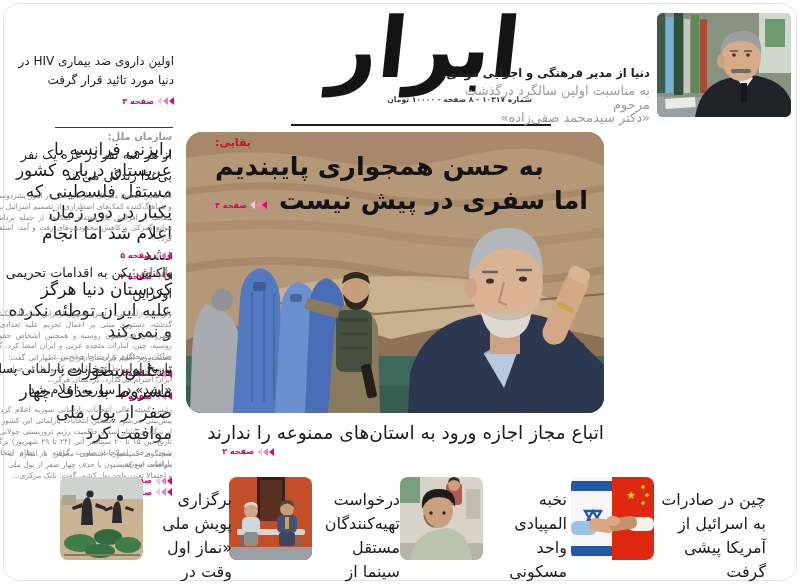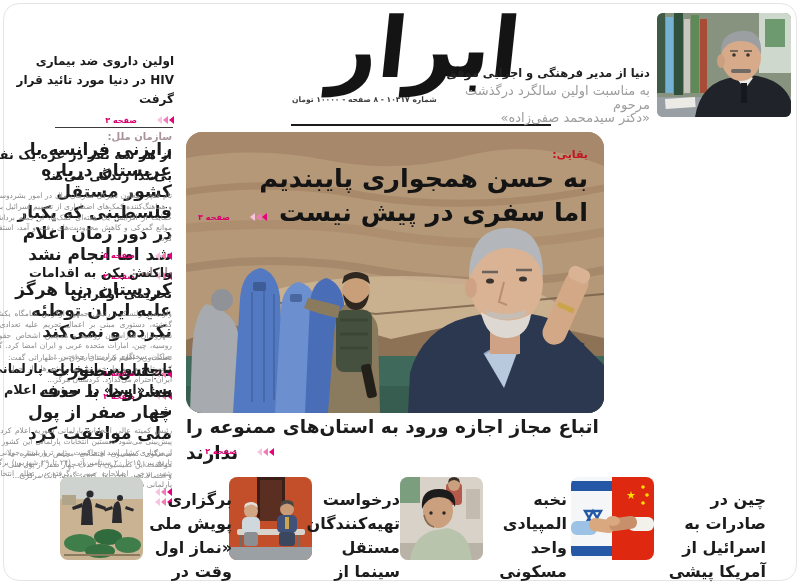--- a/index.html
+++ b/index.html
@@ -1,54 +1,54 @@
 <!DOCTYPE html>
 <html lang="fa" dir="rtl" style="--accent: #e6007e;"><head>
 <meta charset="utf-8">
 <style>
   *{box-sizing:border-box;margin:0;padding:0}
   html,body{width:800px;height:584px}
   body{font-family:"DejaVu Sans",sans-serif;background:#fff;position:relative;direction:rtl;overflow:hidden}
   .abs{position:absolute}
   .page-frame{position:absolute;inset:3px;border:1px solid #e4e4e4;border-radius:16px;pointer-events:none}
-  .hl{font-weight:bold;color:#1c1c1c;text-align:right}
+  .hl{font-weight:normal;color:#1c1c1c;text-align:right}
   .kicker{font-weight:bold;color:#a89399;font-size:10px;text-align:right}
   .btxt{color:#8b8b8b;font-size:7.5px;line-height:10.8px;text-align:justify;text-align-last:right}
-  .marker{display:inline-flex;align-items:center;gap:20px;margin-top:5px}
+  .marker{display:inline-flex;align-items:center;gap:3px;margin-top:5px}
   .marker .lbl{color:#d8006f;font-size:8px;font-weight:bold;white-space:nowrap}
   .chevs{display:inline-flex;gap:1px}
   .chevs i{display:block;width:0;height:0;border-top:4px solid transparent;border-bottom:4px solid transparent;border-right:5.5px solid #e6007e}
   .chevs i:nth-child(2){border-right-color:#f07ab5}
   .chevs i:nth-child(3){border-right-color:#f8c3de}
   
   .logo{left:300px;top:2px;width:250px;height:92px;font-size:84px;font-weight:bold;color:#141414;
         display:flex;align-items:center;justify-content:center;transform:skewX(-6deg);line-height:1}
-  .mast-lines{left:292px;top:93px;width:240px;font-size:7.6px;color:#3c3c3c;line-height:13px;text-align:left;font-weight:bold}
+  .mast-lines{left:292px;top:93px;width:240px;font-size:7.6px;color:#3c3c3c;line-height:13px;text-align:right;font-weight:bold}
   .mast-rule{left:291px;top:124px;width:260px;height:2px;background:#1b1b1b}
   .hiv{left:12px;top:52px;width:162px}
   .hiv .hl{font-size:12px;line-height:19px}
   .hiv-rule{left:55px;top:127px;width:118px;height:1px;background:#3a3a3a}
   
   .mem-photo{left:657px;top:13px;width:134px;height:104px;border-radius:6px;overflow:hidden}
   .mem-text{left:448px;top:66px;width:202px;text-align:right}
   .mem-title{font-size:11.5px;font-weight:bold;color:#222;white-space:nowrap}
   .mem-sub{font-size:13px;color:#9d9d9d;line-height:13.5px;margin-top:4px}
   
   .art{position:absolute;width:163px;right:628px}
   .lc{left:11px;width:164px}
   .lc .hl{font-size:17px;line-height:21px}
   .rc{left:608px;width:183px}
   .rc .hl{font-size:12.8px;line-height:21px}
   
   .feature{left:186px;top:132px;width:418px;height:281px;border-radius:16px;overflow:hidden}
-  .feat-head{position:absolute;top:16px;right:16px;text-align:right;z-index:3}
+  .feat-head{position:absolute;top:4px;right:16px;text-align:left;z-index:3}
   .feat-kicker{color:#c41422;font-size:11px;font-weight:bold}
   .feat-line{font-size:25.5px;font-weight:bold;color:#141414;line-height:34px}
   .strip{left:186px;top:414px;width:418px;height:50px;position:absolute}
-  .strip .hl{font-size:18.5px;text-align:left;line-height:26px}
+  .strip .hl{font-size:18.5px;text-align:right;line-height:38px}
   .strip .marker{position:absolute;right:330px;top:28px}
   
   .tz-photo{top:477px;width:83px;height:83px;border-radius:8px;overflow:hidden;position:absolute}
   .tz-text{top:488px;position:absolute;text-align:right}
   .tz-text .hl{font-size:16px;line-height:24px}
   svg{display:block;width:100%;height:100%}
 </style>
 </head>
 <body>
 

